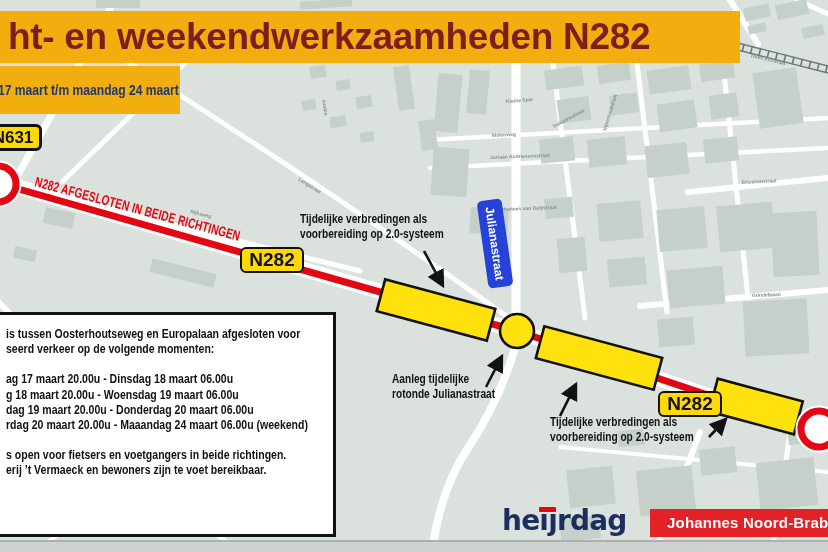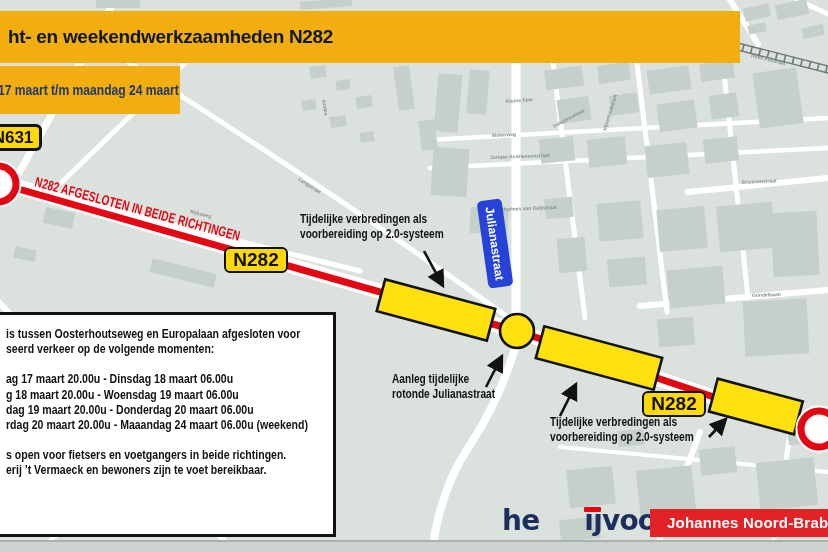--- a/index.html
+++ b/index.html
@@ -5,31 +5,31 @@
   html,body{margin:0;padding:0;background:#fff;}
   .stage{position:relative;width:828px;height:552px;overflow:hidden;
          font-family:"Liberation Sans",sans-serif;background:#dbe2de;}
   .stage svg{position:absolute;left:0;top:0;}
   svg text{font-family:"Liberation Sans",sans-serif;}
   .street-label{fill:#85908c;font-size:5px;font-weight:700;}
   .closure-text{fill:#e30613;font-weight:700;font-size:14px;letter-spacing:.2px;}
 
   .header-bar{position:absolute;left:-12px;top:11px;width:752px;height:52px;
               background:#f2ae0e;display:flex;align-items:center;padding-left:20px;box-sizing:border-box;}
-  .header-bar .t{font-size:19px;font-weight:700;color:#0f172a;letter-spacing:-.3px;white-space:nowrap;}
+  .header-bar .t{font-size:37px;font-weight:700;color:#7f1d1d;letter-spacing:-.3px;white-space:nowrap;}
   .sub-bar{position:absolute;left:-12px;top:66px;width:192px;height:48px;
            background:#f2ae0e;display:flex;align-items:center;padding-left:10px;box-sizing:border-box;}
   .sub-bar .t{font-size:15.5px;font-weight:700;color:#21386b;white-space:nowrap;
               transform:scaleX(.78);transform-origin:left center;}
 
   .nsign{position:absolute;background:#ffd808;border:3px solid #121212;border-radius:6px;
          color:#121212;font-weight:700;display:flex;align-items:center;justify-content:center;
          box-sizing:border-box;white-space:nowrap;}
   .n631{left:-16px;top:124px;width:58px;height:27px;font-size:17px;}
-  .n282{width:64px;height:26px;font-size:19px;border-width:2.5px;}
+  .n282{width:64px;height:26px;font-size:19px;border-width:2.5px;margin-left:16px;}
   .n282.w{left:224px;top:247px;}
   .n282.e{left:642px;top:391px;}
 
   .streetsign{position:absolute;left:451px;top:231px;width:88px;height:25px;
               background:#2742d6;border-radius:5px;color:#fff;font-weight:700;font-size:12px;
               display:flex;align-items:center;justify-content:center;
               transform:rotate(82deg);box-sizing:border-box;white-space:nowrap;}
 
   .note{position:absolute;color:#121212;font-size:13px;font-weight:700;line-height:15px;
         transform:scaleX(.78);transform-origin:left top;white-space:nowrap;}
@@ -39,21 +39,21 @@
 
   .infobox{position:absolute;left:-45px;top:312px;width:381px;height:225px;background:#fff;
            border:3px solid #121212;box-sizing:border-box;padding:11px 6px 0 48px;}
   .infobox .txt{transform:scaleX(.78);transform-origin:left top;white-space:nowrap;
                 font-size:13.5px;font-weight:700;color:#121212;line-height:15.2px;}
   .infobox .gap{height:15px;}
 
   .heijmans{position:absolute;left:502px;top:504px;color:#1b2e5e;
             font-family:"DejaVu Sans",sans-serif;font-weight:700;font-size:28px;
             letter-spacing:-.8px;white-space:nowrap;}
-  .heijmans .ij{position:relative;margin-left:45px;}
+  .heijmans .ij{position:relative;}
   .heijmans .ij::after{content:"";position:absolute;left:0;right:1px;top:3px;height:4.5px;
                        background:#e30613;border-radius:1px;}
   .province{position:absolute;left:650px;top:509px;width:195px;height:28px;background:#e32227;
             color:#fff;font-weight:700;font-size:15px;letter-spacing:.2px;line-height:28px;
             padding-left:17px;box-sizing:border-box;white-space:nowrap;overflow:hidden;}
 </style>
 </head>
 <body>
 
 <div class="stage">
@@ -241,19 +241,19 @@
       <div>ag 17 maart 20.00u - Dinsdag 18 maart 06.00u</div>
       <div>g 18 maart 20.00u  - Woensdag 19 maart 06.00u</div>
       <div>dag 19 maart 20.00u - Donderdag 20 maart 06.00u</div>
       <div>rdag 20 maart 20.00u - Maaandag 24 maart 06.00u (weekend)</div>
       <div class="gap"></div>
       <div>s open voor fietsers en voetgangers in beide richtingen.</div>
       <div>erij ’t Vermaeck en bewoners zijn te voet bereikbaar.</div>
     </div>
   </div>
 
-  <div class="heijmans"><span>he</span><span class="ij">ıȷ</span><span>voor</span></div>
+  <div class="heijmans"><span>he</span><span class="ij">ıȷ</span><span>rdag</span></div>
 
   <div class="province">
     <span>Johannes Noord-Brab</span>
   </div>
 
 </div>
 
 </body></html>

